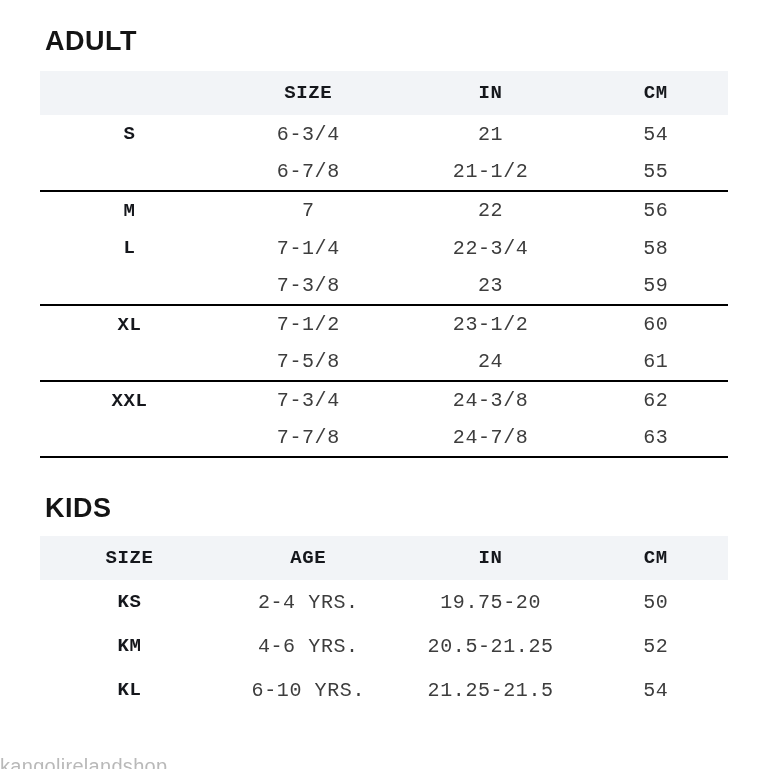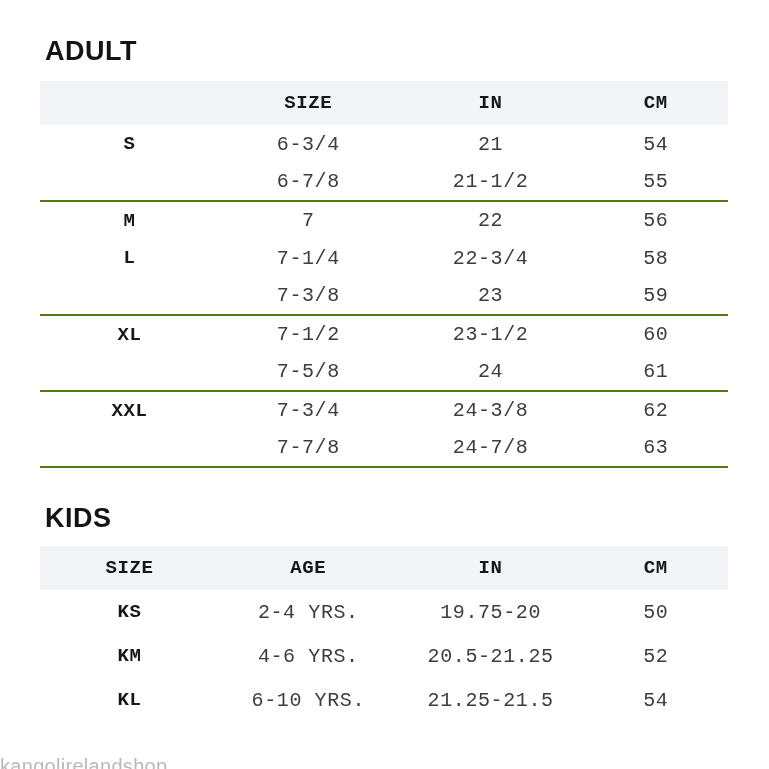--- a/index.html
+++ b/index.html
@@ -4,21 +4,21 @@
 <style>
   * { box-sizing: border-box; }
   html, body { margin: 0; padding: 0; }
   body {
     width: 769px; height: 769px;
     background: #ffffff;
     font-family: "Liberation Sans", sans-serif;
     position: relative;
     overflow: hidden;
   }
-  .page { padding-top: 36px; }
+  .page { padding-top: 26px; }
   .section-title {
     margin: 0 0 14px 45px;
     font-size: 27px;
     line-height: 31px;
     font-weight: 800;
     letter-spacing: 0.5px;
     color: #141414;
   }
   .section-title.kids { margin-top: 35px; margin-bottom: 12px; }
   table.size-table {
@@ -55,21 +55,21 @@
     font-weight: 800;
     letter-spacing: 0.6px;
     color: #15171c;
   }
   td.val {
     font-size: 20px;
     font-weight: 300;
     letter-spacing: 0.6px;
     color: #3d3d3d;
   }
-  .adult-table tr.group-end td { border-bottom: 2px solid #4d7c0f; }
+  .adult-table tr.group-end td { border-bottom: 2px solid #000000; }
   .watermark {
     position: absolute;
     left: 0; right: 0;
     top: 743px;
     text-align: left;
     font-size: 20px;
     font-weight: 400;
     color: #b9b9b9;
     letter-spacing: 0.3px;
     margin-top: 12px;

